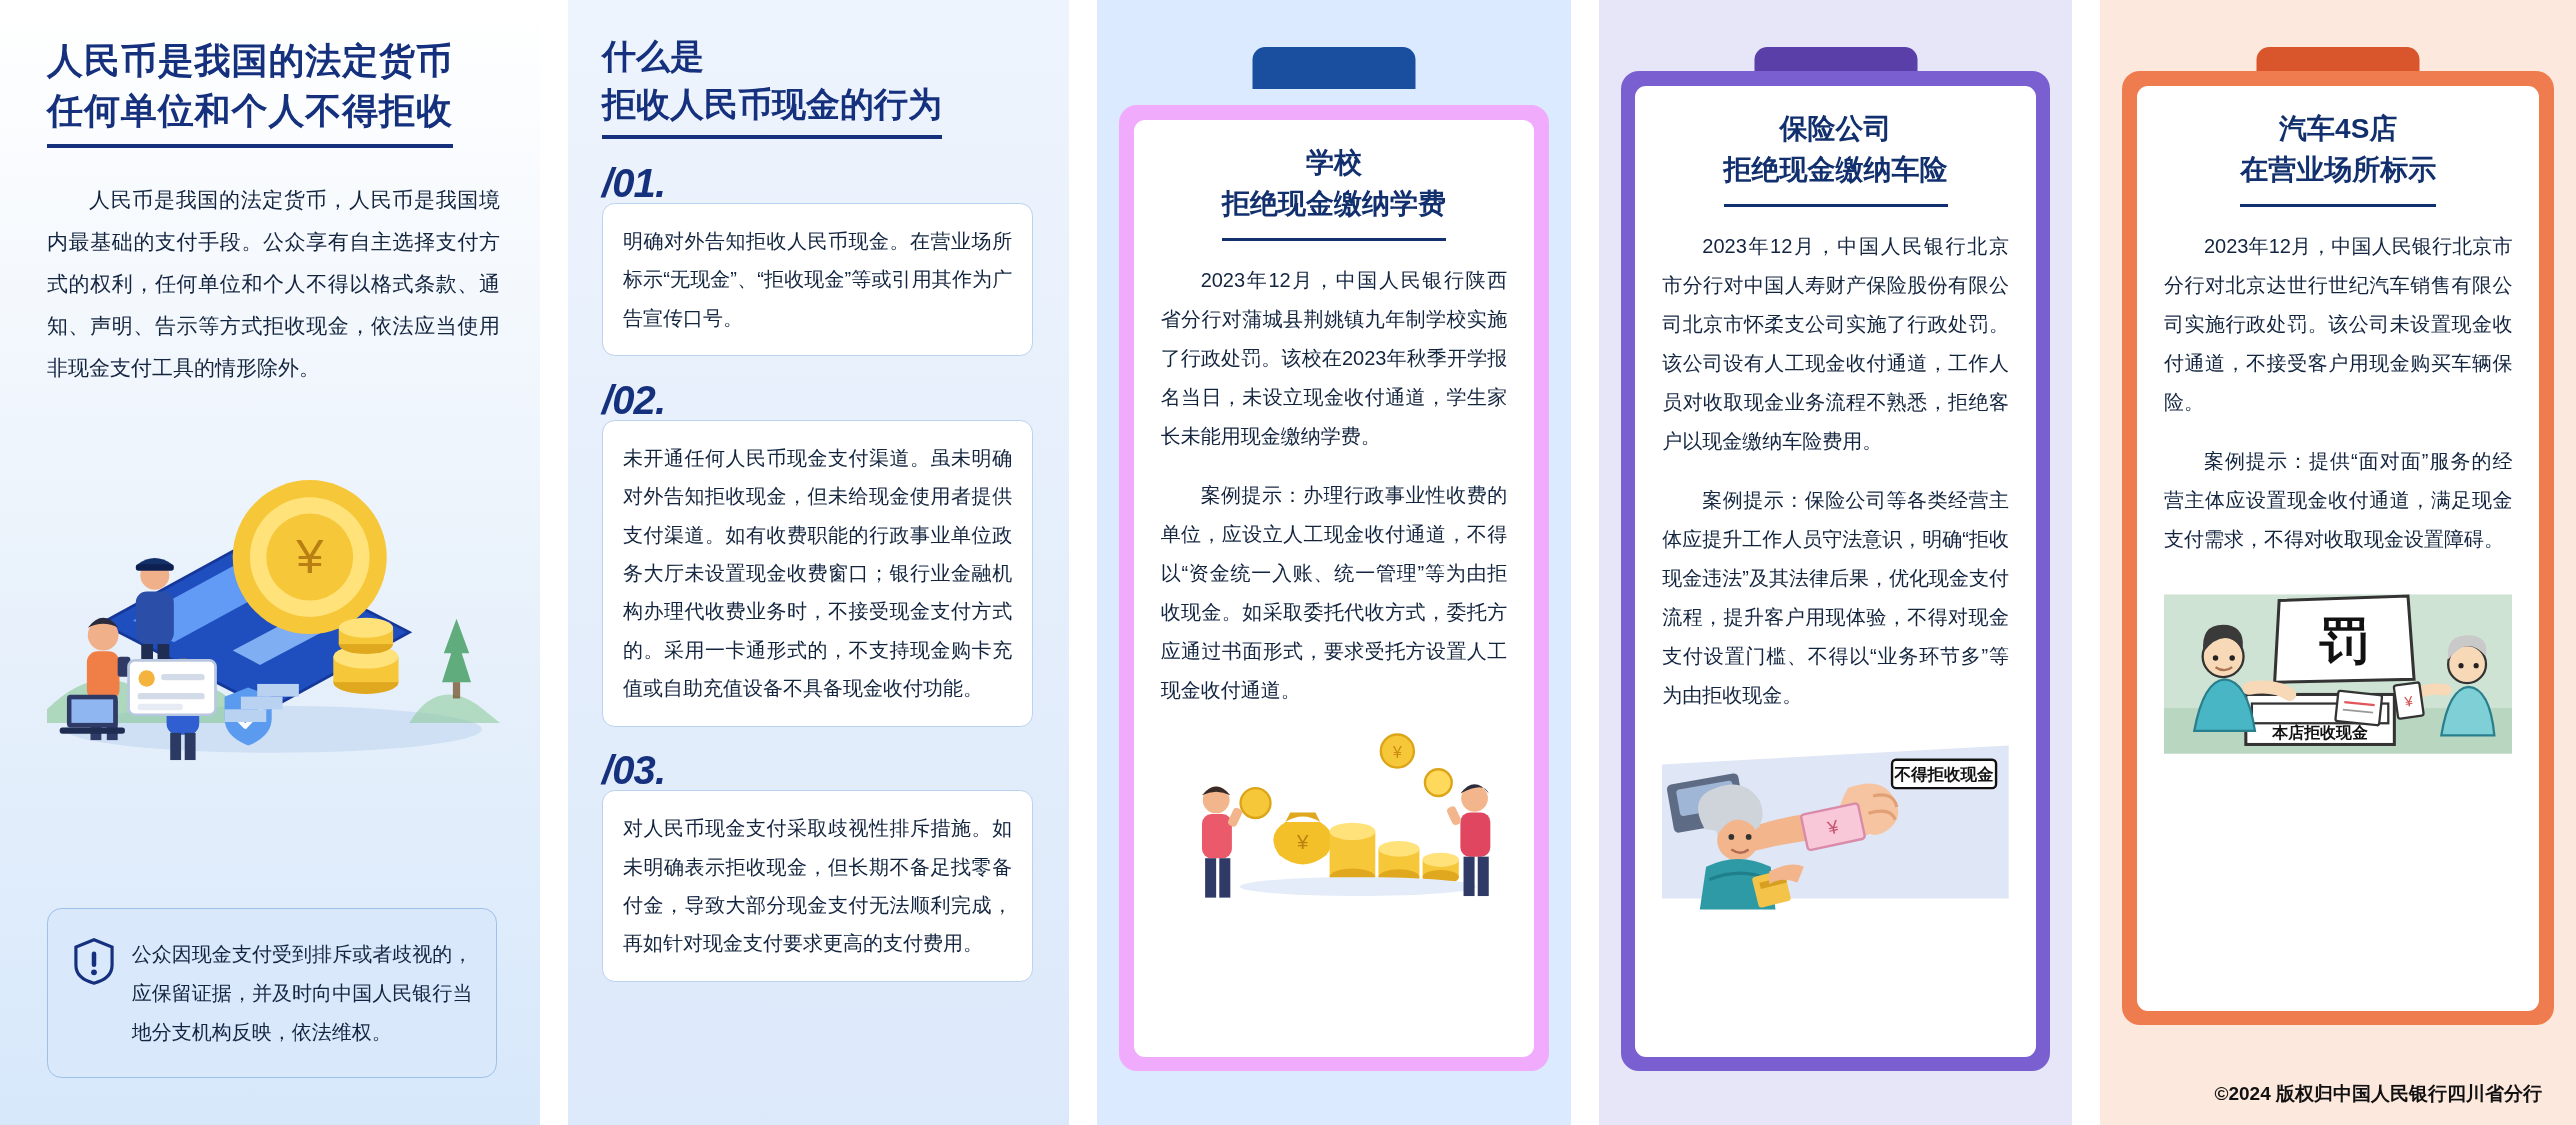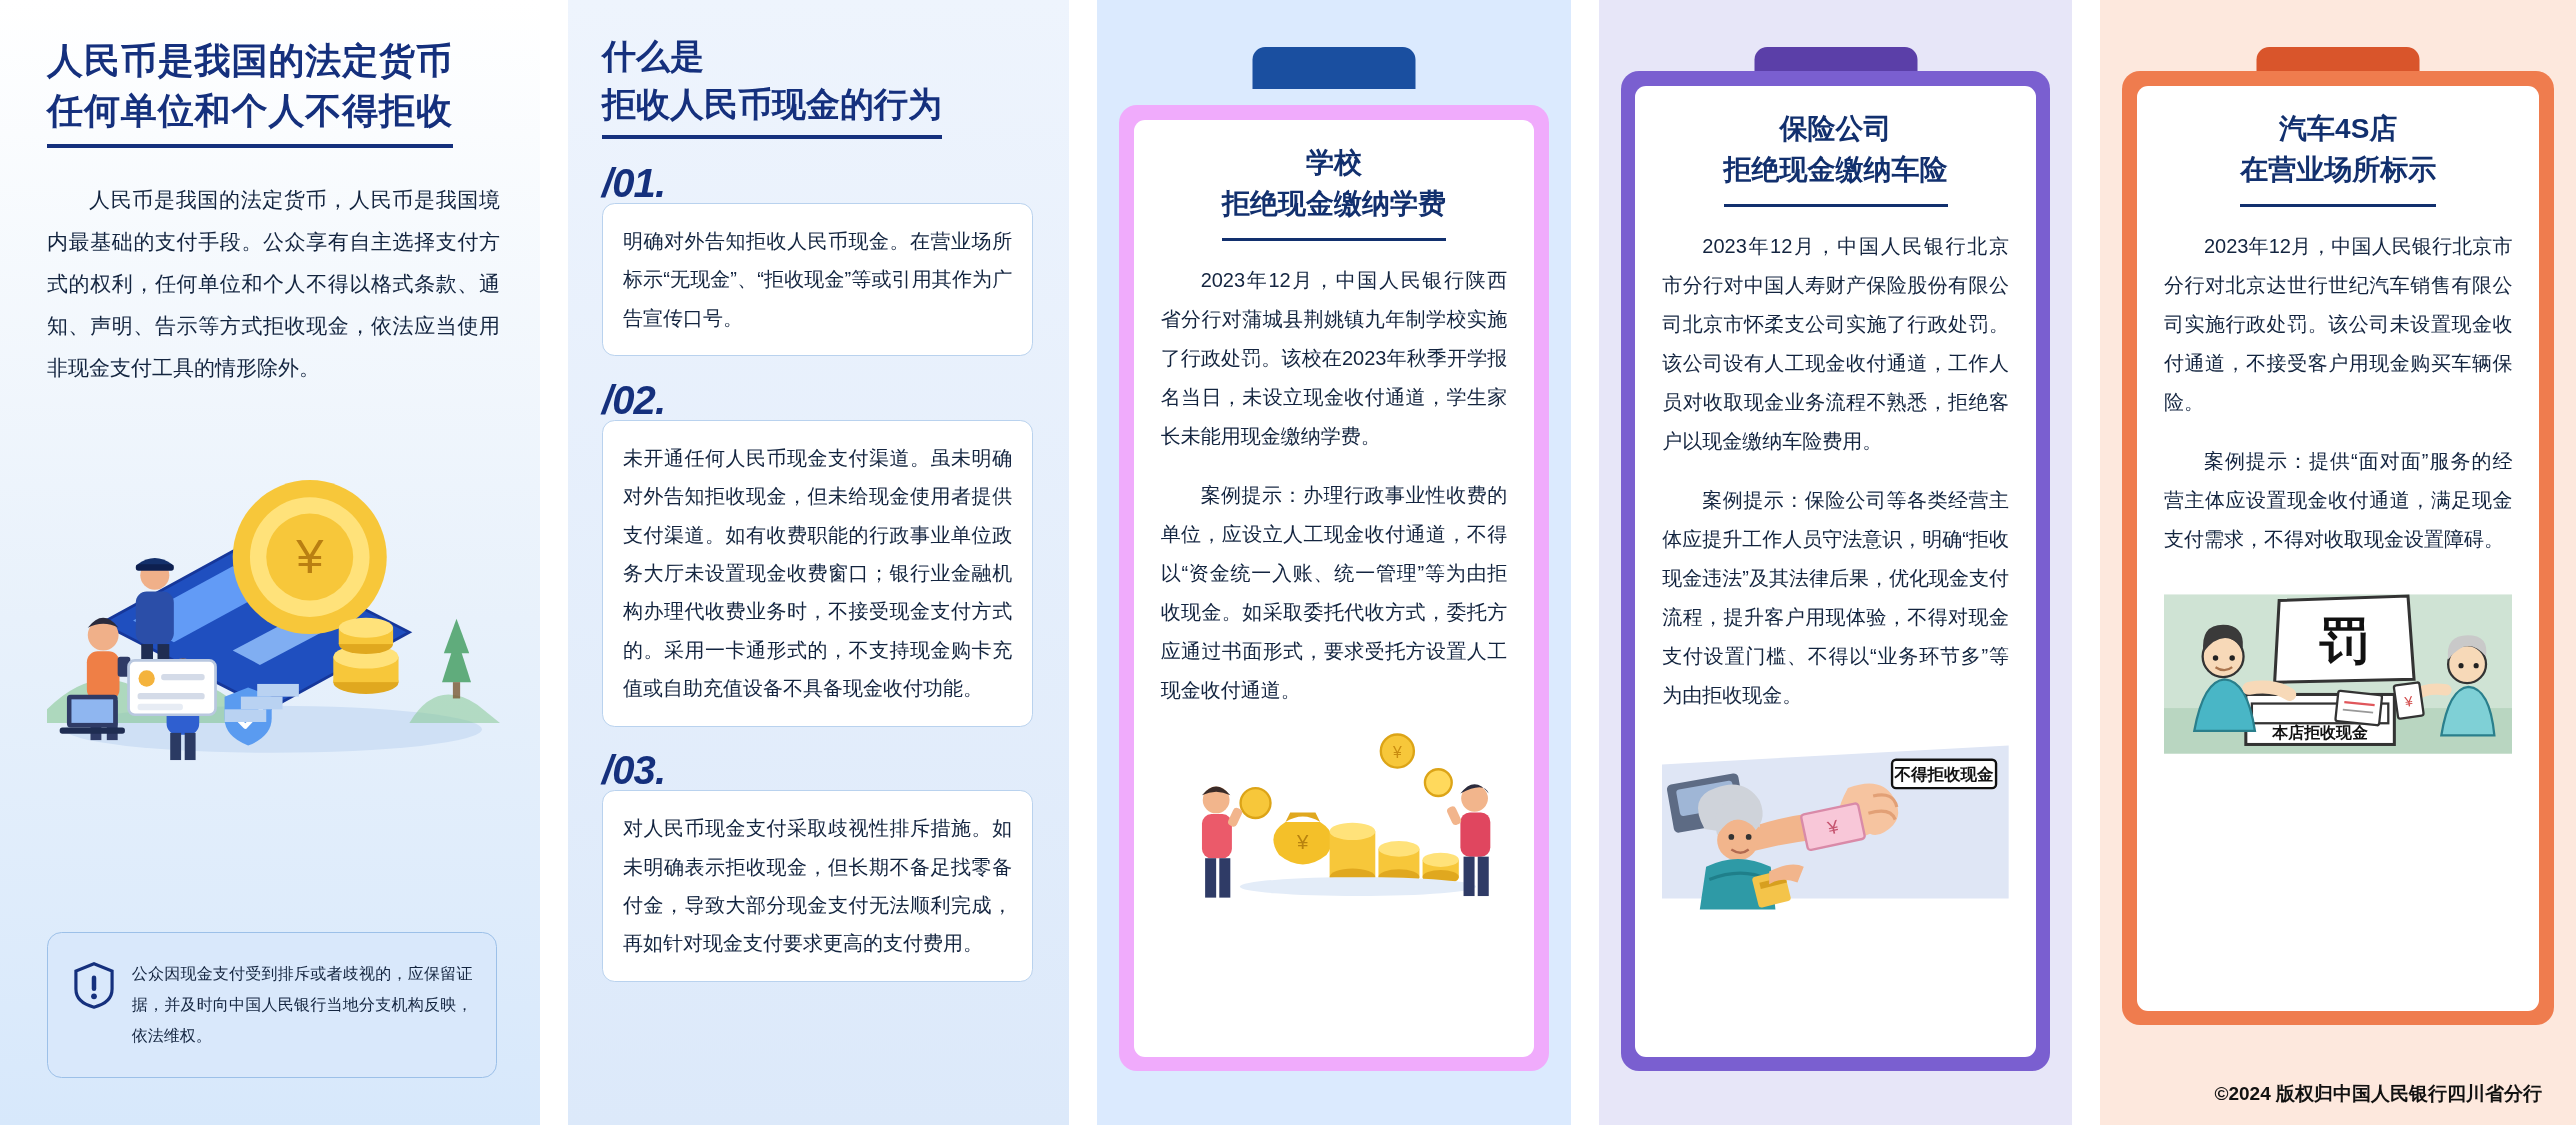--- a/index.html
+++ b/index.html
@@ -60,21 +60,21 @@
     border:1.8px solid #9cc0e8;
     border-radius:14.5px;
     padding:25.4px 23.6px 25.4px 25.4px;
     display:flex;
     gap:16.3px;
     align-items:flex-start;
   }
   .c1-note .shieldwrap{flex:0 0 auto;padding-top:3.6px;}
   .c1-note p{
     margin:0;
-    font-size:16px;
+    font-size:20px;
     line-height:1.95;
     color:#13243f;
     text-align:justify;
   }
 
   
   .col2{
     width:526px;
     background:linear-gradient(180deg,#eef4fd 0%,#dce9fa 100%);
     box-sizing:border-box;

